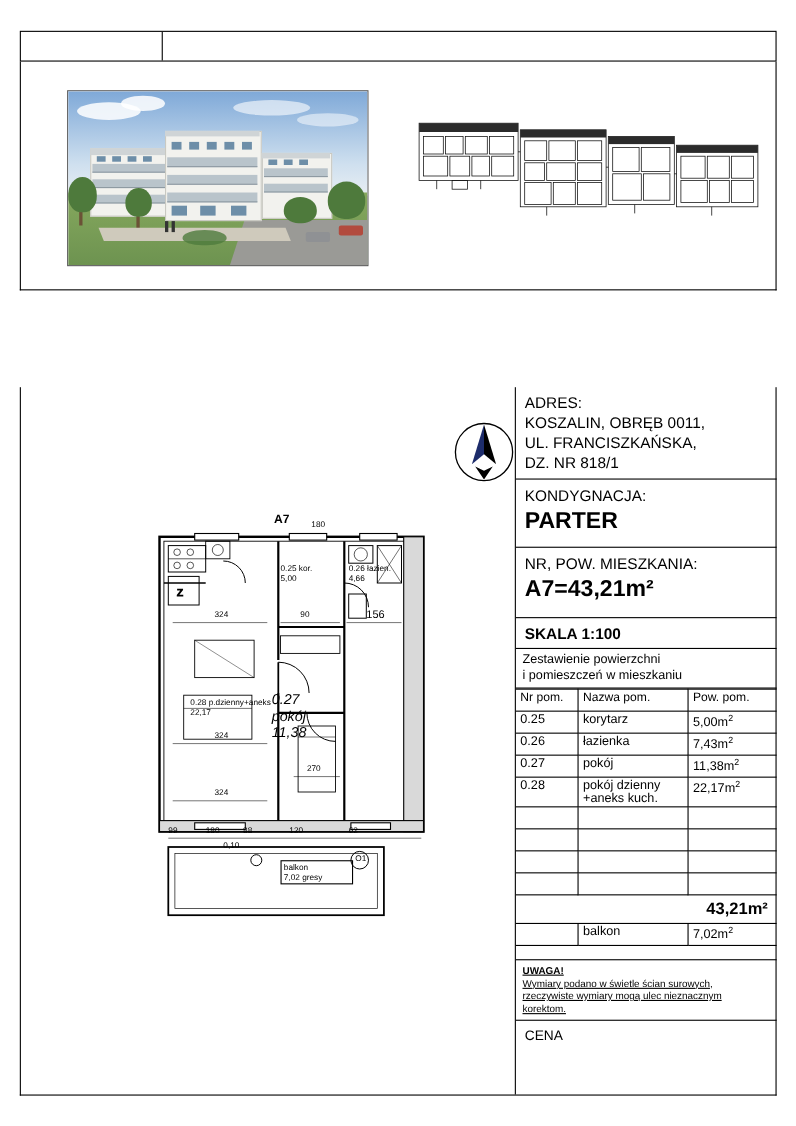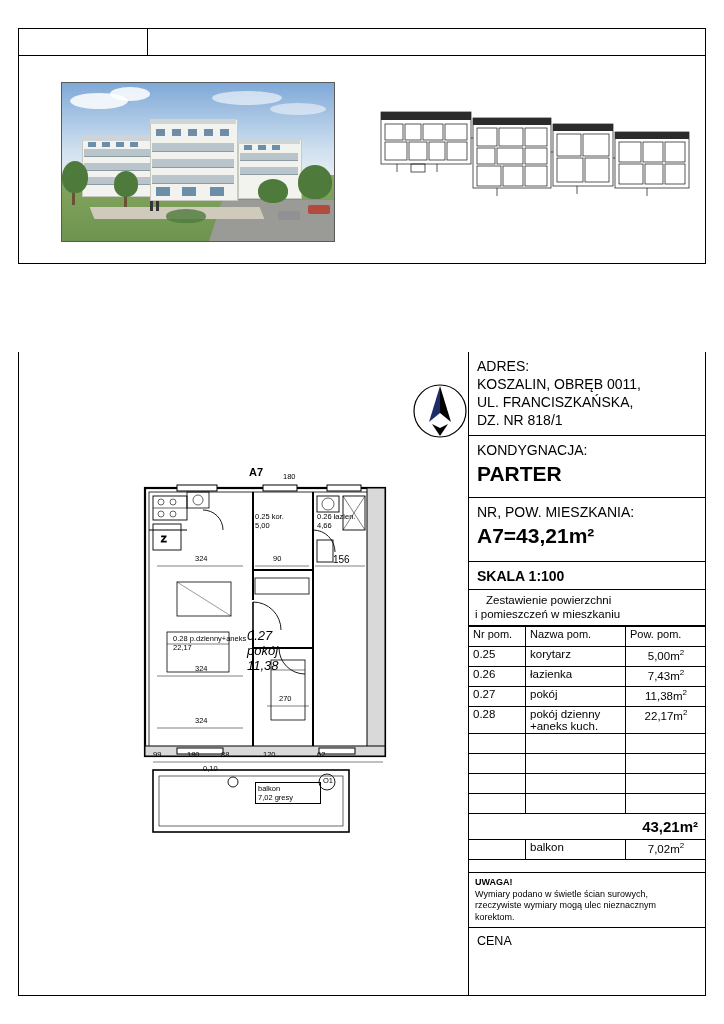--- a/index.html
+++ b/index.html
@@ -46,28 +46,28 @@
 
   
   .col{position:absolute;left:450px;top:0;width:237px;}
   .row{border-bottom:1px solid #000;box-sizing:border-box;padding:5px 8px;}
   .lbl{font-size:14px;line-height:18px;}
   .big{font-size:21px;font-weight:bold;line-height:26px;margin-top:2px;}
   .mid{font-size:14px;font-weight:bold;}
 
   table.pom{width:100%;border-collapse:collapse;font-size:11.5px;}
   table.pom td{border:1px solid #000;padding:1px 4px;height:17px;vertical-align:top;}
-  table.pom td.r{text-align:center;}
+  table.pom td.r{text-align:left;}
   table.pom td.hd{font-size:11px;}
   .nb-l{border-left:none !important;}
   .nb-r{border-right:none !important;}
   sup{font-size:8px;vertical-align:super;}
 
   .summary{font-size:15px;font-weight:bold;text-align:right;padding:4px 8px;}
-  .uwaga{font-size:9px;line-height:11.5px;padding:4px 6px;}
+  .uwaga{font-size:9px;line-height:11.5px;padding:4px 6px;text-decoration:underline;}
   .uwaga b{font-size:9px;}
   .cena{font-size:12.5px;padding:6px 8px;}
 
   .zest{font-size:11.5px;line-height:14px;padding:3px 6px;}
 </style>
 </head>
 <body>
 
 <div id="sheet">
 
@@ -327,21 +327,21 @@
       <div class="row" style="height:64px;">
         <div class="lbl">NR, POW. MIESZKANIA:</div>
         <div class="big">A7=43,21m²</div>
       </div>
 
       <div class="row" style="height:28px;padding-top:6px;">
         <div class="mid">SKALA  1:100</div>
       </div>
 
       <div class="row" style="height:36px;padding:3px 6px;">
-        <div class="zest" style="padding:0;margin-left:11px;">Zestawienie powierzchni</div>
+        <div class="zest" style="padding:0;">Zestawienie powierzchni</div>
         <div class="zest" style="padding:0;">i pomieszczeń w mieszkaniu</div>
       </div>
 
       <table class="pom">
         <tbody>
             <tr>
           <td class="hd nb-l" style="width:48px;">Nr pom.</td>
           <td class="hd">Nazwa pom.</td>
           <td class="hd nb-r" style="width:72px;">Pow. pom.</td>
         </tr>

